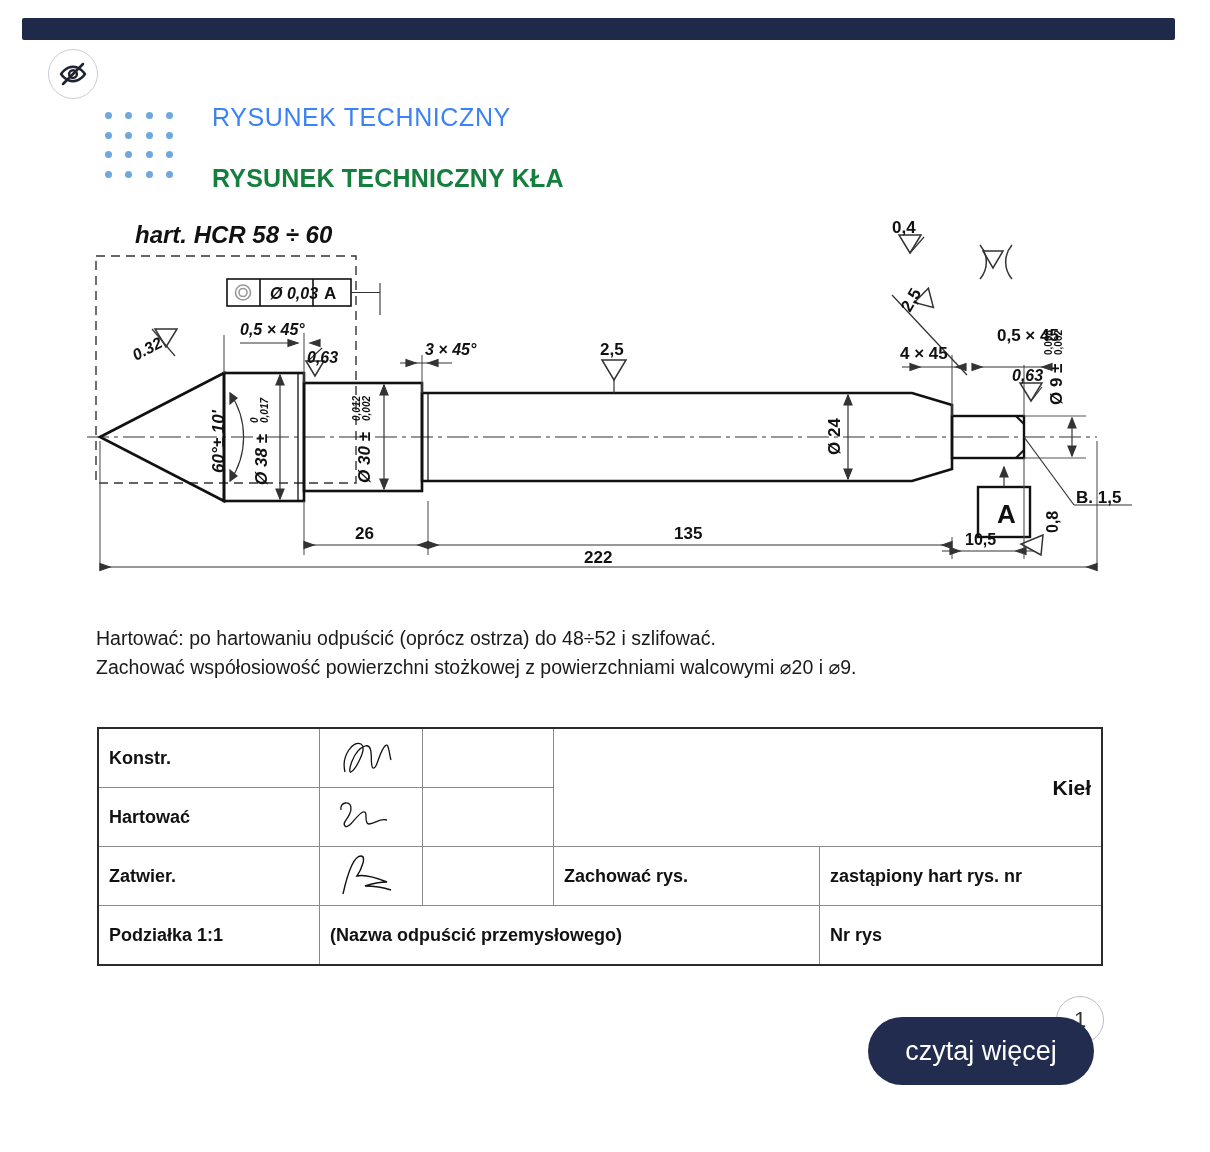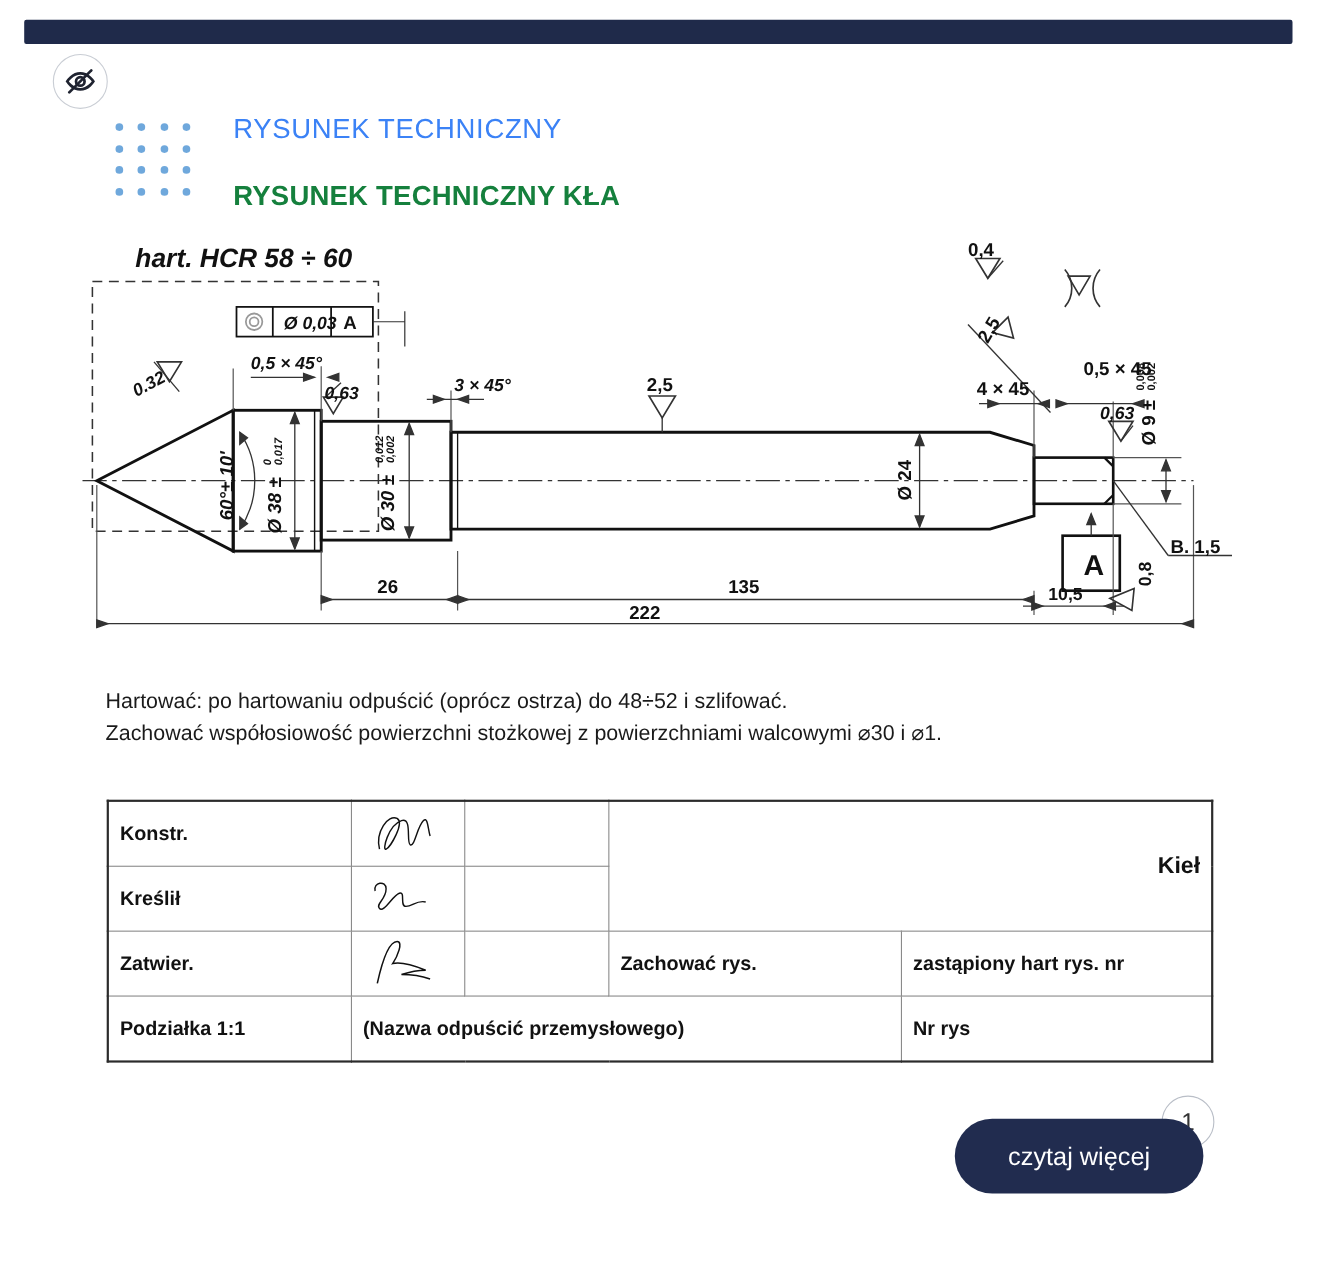--- a/index.html
+++ b/index.html
@@ -17,34 +17,34 @@
            display:grid;grid-template-columns:repeat(4,1fr);
            grid-template-rows:repeat(4,1fr);}
   .dotgrid i{width:7px;height:7px;border-radius:50%;background:#6fa8dc;
              justify-self:center;align-self:center;display:block;}
 
   .kicker{position:absolute;left:212px;top:103px;font-size:25px;
           letter-spacing:.6px;color:#3b82f6;font-weight:300;}
   .headline{position:absolute;left:212px;top:164px;font-size:25px;
             font-weight:bold;letter-spacing:.2px;color:#15803d;}
 
-  .drawing{position:absolute;left:0;top:215px;width:1032px;height:380px;}
+  .drawing{position:absolute;left:12px;top:215px;width:1032px;height:380px;}
 
   .notes{position:absolute;left:96px;top:624px;font-size:19.5px;
          line-height:29px;color:#1a1a1a;white-space:pre-line;}
 
   .titleblock{position:absolute;left:97px;top:727px;width:1006px;
               border:2px solid #2b2b2b;border-collapse:collapse;}
   .titleblock td{border:1px solid #8a8a8a;font-size:18px;font-weight:bold;
                  color:#111;padding:0 10px;height:58px;vertical-align:middle;}
   td.sig{padding:0;text-align:center;}
   td.ctr{text-align:right;}
 
   .readmore{position:absolute;left:868px;top:1017px;width:226px;height:68px;
-            background:#212c4f;border-radius:34px;color:#fff;font-size:23px;
+            background:#212c4f;border-radius:34px;color:#fff;font-size:27px;
             display:flex;align-items:center;justify-content:center;
             cursor:pointer;}
   .pagebadge{position:absolute;left:1056px;top:996px;width:46px;height:46px;
              border:1px solid #b9bec7;border-radius:50%;background:#fff;
              color:#333;font-size:22px;display:flex;align-items:center;
              justify-content:center;}
 </style>
 </head>
 <body>
 
@@ -251,37 +251,37 @@
 
     <text x="343" y="324" font-size="17" font-weight="bold">26</text>
     <text x="662" y="324" font-size="17" font-weight="bold">135</text>
     <text x="572" y="348" font-size="17" font-weight="bold">222</text>
     <text x="953" y="330" font-size="16" font-weight="bold">10,5</text>
   </g>
 </svg>
 </div>
 
 <div class="notes">Hartować: po hartowaniu odpuścić (oprócz ostrza) do 48÷52 i szlifować.
-Zachować współosiowość powierzchni stożkowej z powierzchniami walcowymi ⌀30 i ⌀1.</div>
+Zachować współosiowość powierzchni stożkowej z powierzchniami walcowymi ⌀20 i ⌀9.</div>
 
 <table class="titleblock">
   <tbody>
       <tr>
     <td style="width:200px">Konstr.</td>
     <td class="sig" style="width:102px">
       <svg width="80" height="48" viewBox="0 0 80 48" fill="none" stroke="#111" stroke-width="1.3">
         <path d="M14 40 C10 24 22 8 30 12 C37 16 24 38 20 40 C16 42 22 18 34 14
                  C44 11 38 34 42 36 C46 38 48 20 54 14 C58 10 58 22 60 28"></path>
       </svg>
     </td>
     <td style="width:110px"></td>
     <td class="ctr" rowspan="2" colspan="2" style="font-size:21px">Kieł</td>
   </tr>
   <tr>
-    <td>Kreślił</td>
+    <td>Hartować</td>
     <td class="sig">
       <svg width="80" height="42" viewBox="0 0 80 42" fill="none" stroke="#111" stroke-width="1.3">
         <path d="M10 16 C8 8 20 6 20 14 C20 24 10 28 14 32 C18 36 26 20 32 18
                  C38 16 32 30 38 30 C44 30 48 24 56 26"></path>
       </svg>
     </td>
     <td></td>
   </tr>
   <tr>
     <td>Zatwier.</td>

